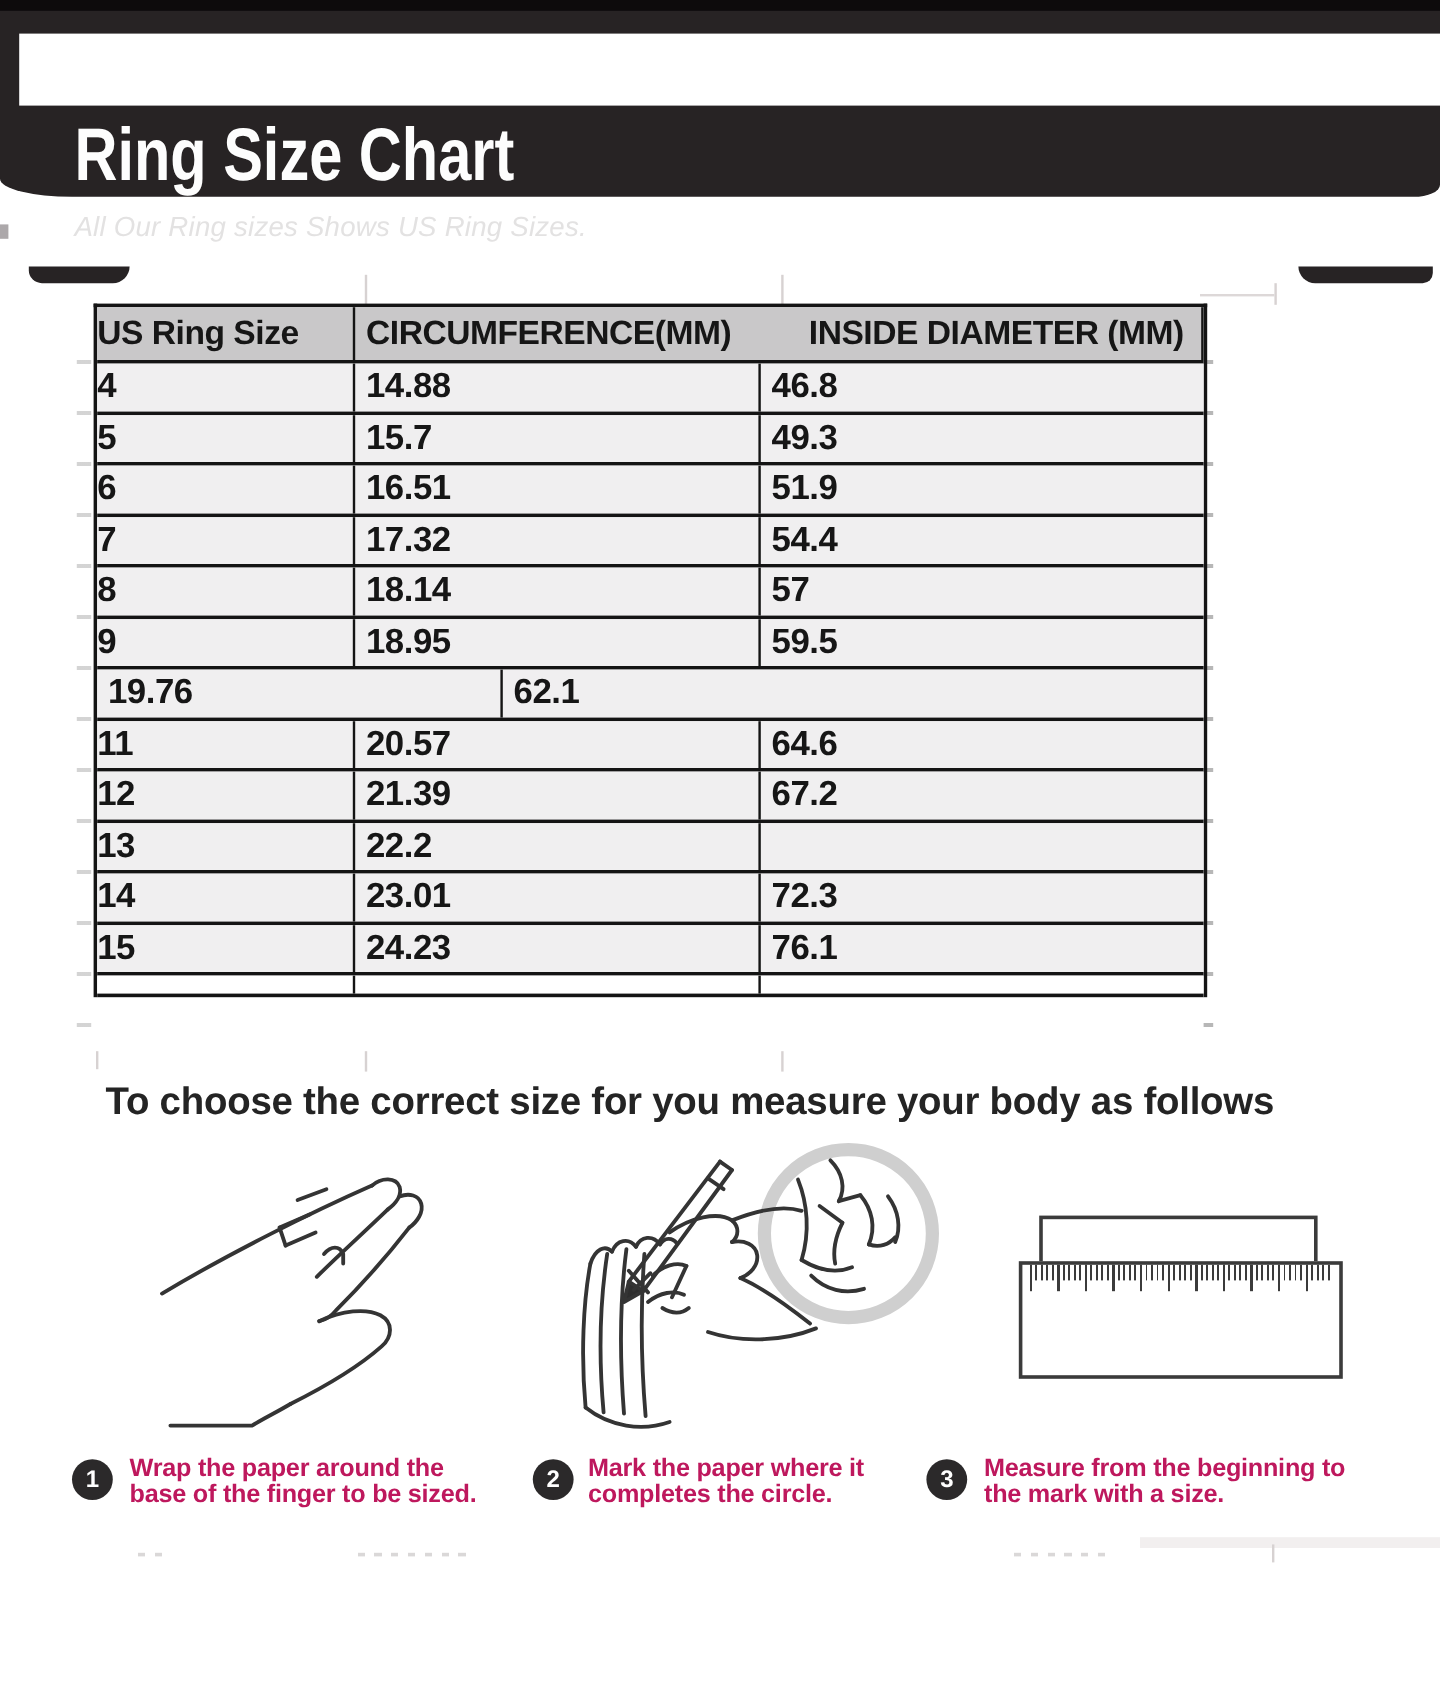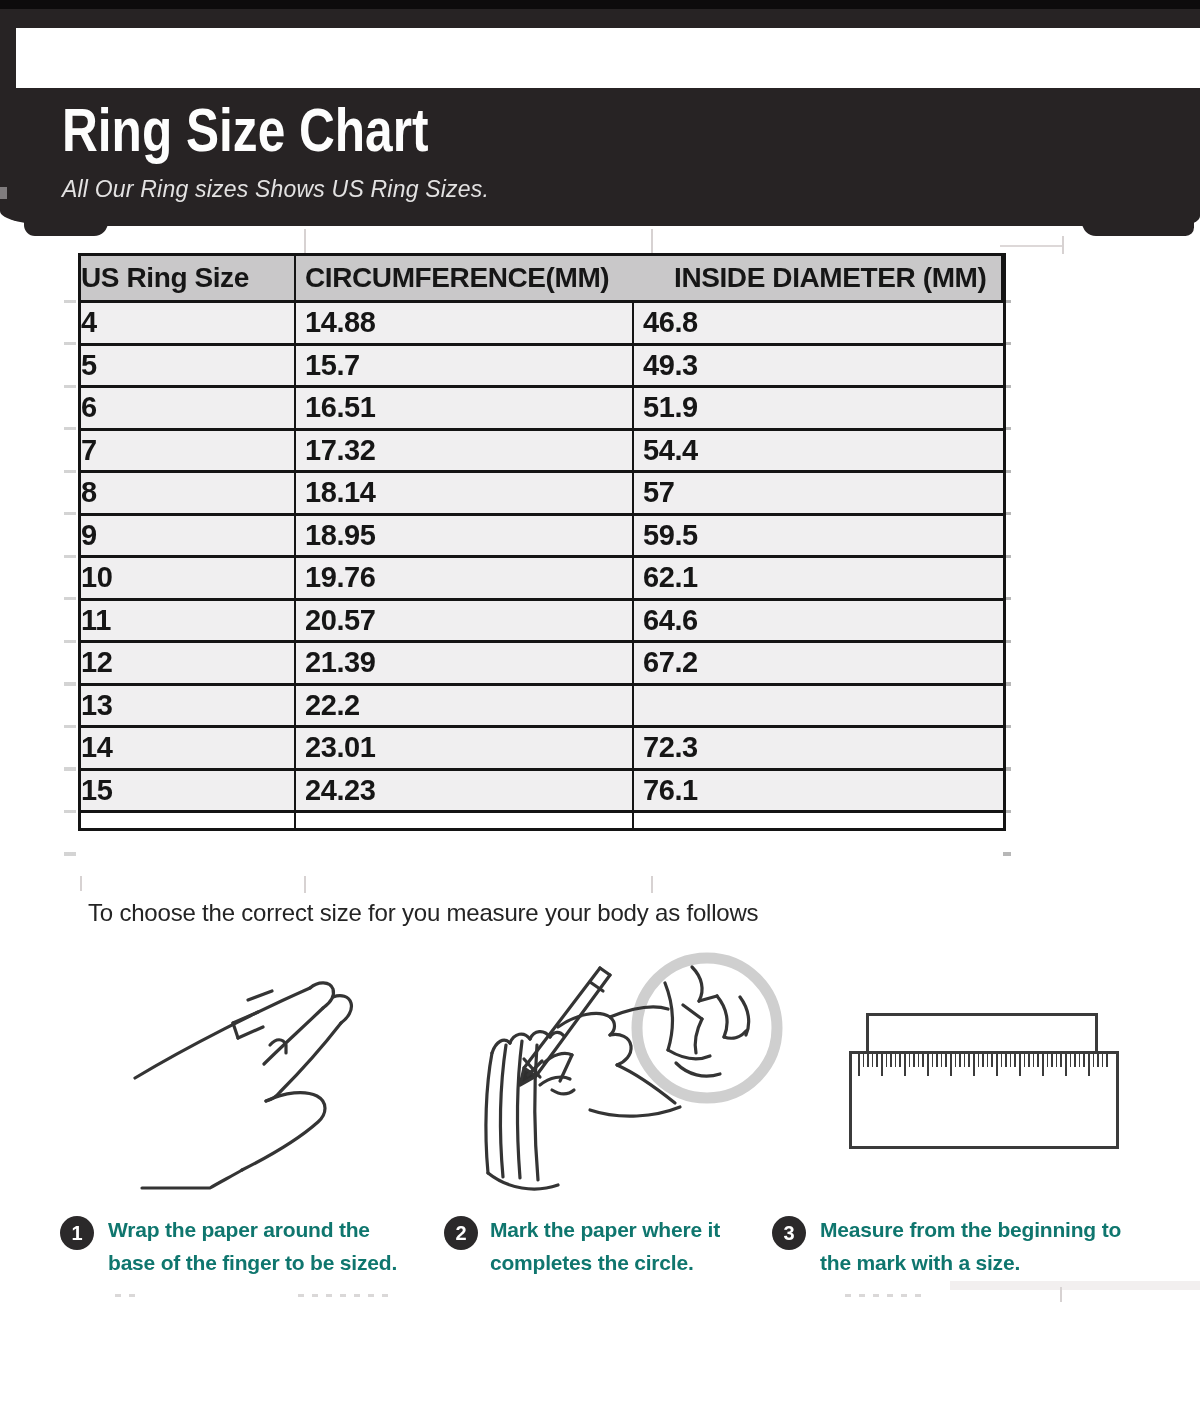--- a/index.html
+++ b/index.html
@@ -1,21 +1,21 @@
 <!DOCTYPE html>
 <html><head>
 <meta charset="utf-8">
 <style>
   html,body{margin:0;padding:0;background:#ffffff;}
   .canvas{
     position:relative;width:1200px;height:1404px;background:#ffffff;overflow:hidden;
     font-family:"Liberation Sans","DejaVu Sans",sans-serif;color:#1c1c1c;
   }
   
-  .hero{position:absolute;left:0;top:0;width:1200px;height:226px;background:#272324;
+  .hero{position:absolute;left:0;top:0;width:1200px;height:164px;background:#272324;
         border-bottom-left-radius:60px 15px;border-bottom-right-radius:22px 10px;}
   .hero-top-strip{position:absolute;left:0;top:0;width:1200px;height:9px;background:#0d0b0c;}
   .hero-band{position:absolute;left:16px;top:28px;right:0;height:60px;background:#ffffff;}
   .hero-bulge{position:absolute;background:#272324;}
   .hero-bulge.bl{left:24px;top:222px;width:84px;height:14px;border-radius:0 0 18px 14px;}
   .hero-bulge.br{left:1082px;top:222px;width:112px;height:14px;border-radius:0 0 12px 20px;}
   .hero-notch{position:absolute;left:0;top:187px;width:7px;height:12px;background:#979295;opacity:.8;}
   .hero-title{position:absolute;left:62px;top:99px;margin:0;font-size:62px;font-weight:700;
               color:#fdfdfd;line-height:1;letter-spacing:0;transform:scaleX(.8);transform-origin:left top;white-space:nowrap;}
   .hero-sub{position:absolute;left:62px;top:176px;margin:0;font-size:23px;font-weight:400;
@@ -32,38 +32,38 @@
       font-weight:700;font-size:29px;letter-spacing:-.4px;color:#161616;white-space:nowrap;}
   .c1{width:215px;padding-left:0;border-right:2.5px solid #141414;}
   .c2{width:338px;padding-left:9px;border-right:2.5px solid #141414;}
   .c3{flex:1;padding-left:9px;}
   .th-row{height:44px;background:#c9c8c9;}
   .th-row .td{font-size:28px;}
   .data-row{height:39.5px;background:#f0eff0;}
   .empty-row{height:15px;background:#ffffff;}
   .empty-row .td{height:100%;}
   
-  .intro{position:absolute;left:88px;top:899px;margin:0;font-size:24px;font-weight:400;
+  .intro{position:absolute;left:88px;top:899px;margin:0;font-size:32px;font-weight:700;
          color:#242424;letter-spacing:-.2px;white-space:nowrap;}
   
   .illus{position:absolute;}
   .sketch{stroke:#343434;stroke-width:3.2;fill:none;stroke-linecap:round;stroke-linejoin:round;}
   .paper-strip{position:absolute;left:866px;top:1013px;width:226px;height:42px;
                border:3px solid #3b3b3b;background:#ffffff;}
   .ruler-body{position:absolute;left:849px;top:1051px;width:264px;height:92px;
               border:3px solid #3b3b3b;background:#ffffff;}
   .ticks-fine{position:absolute;left:6px;right:6px;top:0;height:13px;
               background:repeating-linear-gradient(90deg,#3b3b3b 0 1.6px,transparent 1.6px 4.6px);}
   .ticks-long{position:absolute;left:6px;right:6px;top:0;height:22px;
               background:repeating-linear-gradient(90deg,#3b3b3b 0 2px,transparent 2px 23px);}
   
   .step{position:absolute;display:flex;align-items:flex-start;}
   .badge{width:34px;height:34px;border-radius:50%;background:#2b292a;color:#ffffff;
          font-size:20px;font-weight:700;display:flex;align-items:center;justify-content:center;flex:0 0 34px;}
-  .step-text{margin:0;font-size:21px;font-weight:700;color:#0f766e;line-height:33px;letter-spacing:-.2px;}
+  .step-text{margin:0;font-size:21px;font-weight:700;color:#be185d;line-height:22px;letter-spacing:-.2px;}
   .step1{left:60px;top:1216px;}  .step1 .step-text{width:312px;margin-left:14px;margin-top:-3px;}
   .step2{left:444px;top:1216px;} .step2 .step-text{width:272px;margin-left:12px;margin-top:-3px;}
   .step3{left:772px;top:1216px;} .step3 .step-text{width:334px;margin-left:14px;margin-top:-3px;}
   
   .smudge{position:absolute;background:#f2efef;}
   .dashes{position:absolute;height:3px;opacity:.65;
           background:repeating-linear-gradient(90deg,#c6c3c3 0 6px,transparent 6px 14px);}
 </style>
 </head>
 <body>
@@ -128,21 +128,20 @@
           <div class="td c3">57</div>
         </div>
 
         <div class="tr data-row">
           <div class="td c1">9</div>
           <div class="td c2">18.95</div>
           <div class="td c3">59.5</div>
         </div>
 
         <div class="tr data-row">
-          <div class="td c1">10</div>
           <div class="td c2">19.76</div>
           <div class="td c3">62.1</div>
         </div>
 
         <div class="tr data-row">
           <div class="td c1">11</div>
           <div class="td c2">20.57</div>
           <div class="td c3">64.6</div>
         </div>
 

